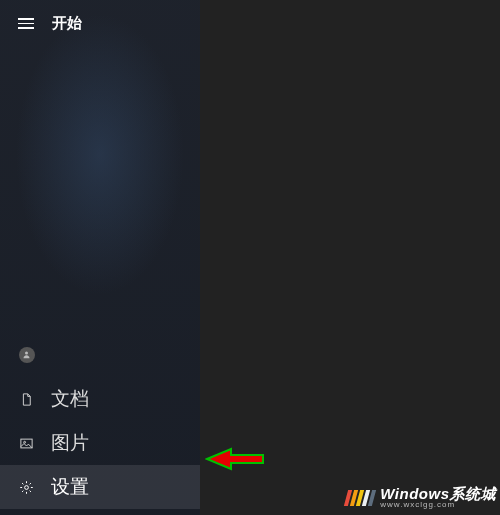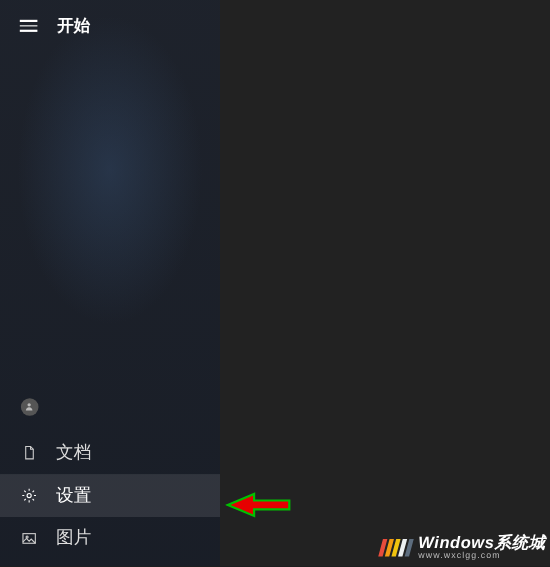--- a/index.html
+++ b/index.html
@@ -41,21 +41,21 @@
     .spacer { flex: 1; }
     
     .sidebar-list { position: relative; z-index: 1; padding-bottom: 6px; }
     
     .sidebar-item {
       display: flex;
       align-items: center;
       gap: 16px;
       padding: 9px 18px;
       color: #ddd;
-      font-size: 16px;
+      font-size: 19px;
       cursor: pointer;
     }
     .sidebar-item.highlight {
       background: rgba(255,255,255,0.10);
       color: #fff;
     }
     .sidebar-item.profile { padding: 10px 18px 14px; }
     
     .icon-slot {
       width: 17px;
@@ -146,39 +146,39 @@
     <div class="sidebar-item">
       <div class="icon-slot">
         <svg viewBox="0 0 24 24" width="15" height="15" fill="none" stroke="currentColor" stroke-width="1.6">
             <path d="M7 3h7l4 4v14H7z"></path>
             <path d="M14 3v4h4"></path>
           </svg>
       </div>
       <span>文档</span>
     </div>
 
-    <div class="sidebar-item highlight">
-      <div class="icon-slot">
-        <svg viewBox="0 0 24 24" width="15" height="15" fill="none" stroke="currentColor" stroke-width="1.6">
-            <circle cx="12" cy="12" r="3"></circle>
-            <path d="M12 2v3M12 19v3M4.9 4.9l2.1 2.1M17 17l2.1 2.1M2 12h3M19 12h3M4.9 19.1L7 17M17 7l2.1-2.1"></path>
-          </svg>
-      </div>
-      <span>设置</span>
-    </div>
-
     <div class="sidebar-item">
       <div class="icon-slot">
         <svg viewBox="0 0 24 24" width="15" height="15" fill="none" stroke="currentColor" stroke-width="1.6">
             <rect x="3" y="5" width="18" height="14"></rect>
             <circle cx="9" cy="10" r="1.5"></circle>
             <path d="M3 17l5-5 4 4 3-3 6 6"></path>
           </svg>
       </div>
       <span>图片</span>
+    </div>
+
+    <div class="sidebar-item highlight">
+      <div class="icon-slot">
+        <svg viewBox="0 0 24 24" width="15" height="15" fill="none" stroke="currentColor" stroke-width="1.6">
+            <circle cx="12" cy="12" r="3"></circle>
+            <path d="M12 2v3M12 19v3M4.9 4.9l2.1 2.1M17 17l2.1 2.1M2 12h3M19 12h3M4.9 19.1L7 17M17 7l2.1-2.1"></path>
+          </svg>
+      </div>
+      <span>设置</span>
     </div>
 
 
   </div>
 </div>
 
 <svg class="arrow-annotation" viewBox="0 0 60 24">
   <polygon points="2,12 26,2 26,8 58,8 58,16 26,16 26,22" fill="#e60000" stroke="#00c000" stroke-width="2"></polygon>
 </svg>
 

